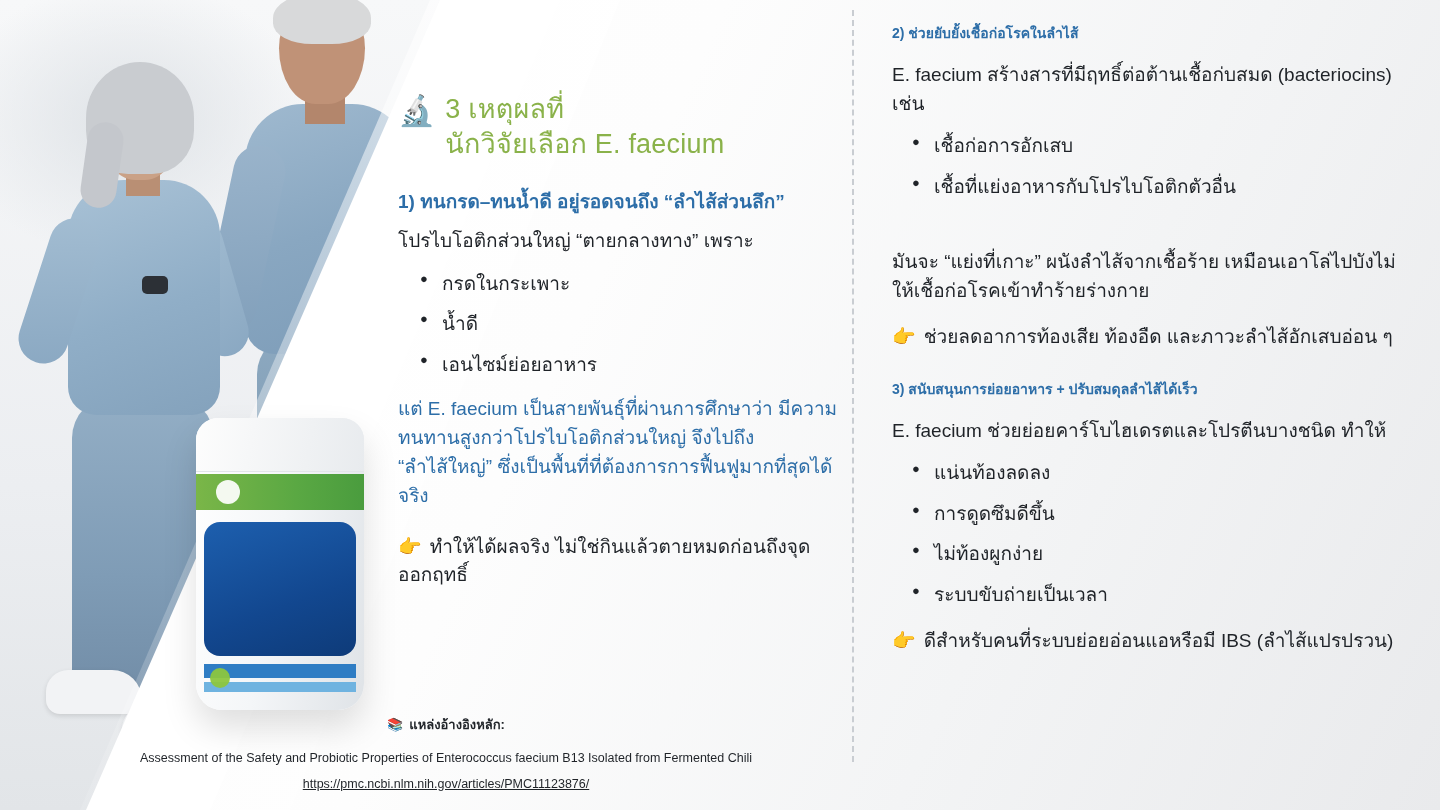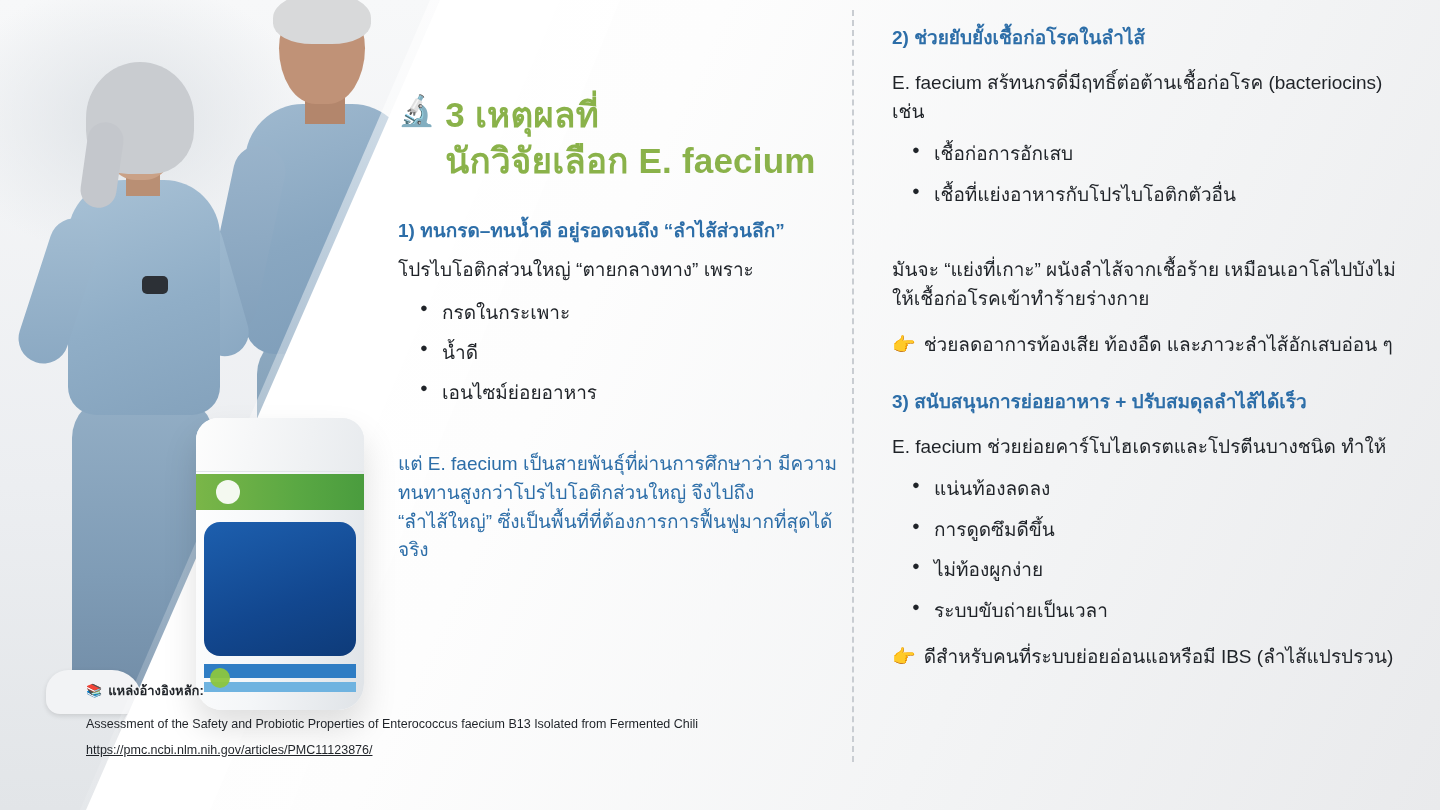--- a/index.html
+++ b/index.html
@@ -172,72 +172,72 @@
 
   
   .center {
     position: absolute; left: 398px; top: 92px;
     width: 440px; height: 640px;
   }
   .title-row { display: flex; align-items: flex-start; gap: 10px; }
   .micro-icon { font-size: 30px; line-height: 1; margin-top: 4px; }
   .title {
     color: #8ab24a;
-    font-size: 35px; line-height: 1.30; font-weight: 700;
+    font-size: 27px; line-height: 1.30; font-weight: 400;
     letter-spacing: .2px;
   }
   .h-blue {
     color: #2d6ea8; font-size: 19px; font-weight: 700;
-    margin-top: 32px;
+    margin-top: 24px;
   }
   .p-dark { color: #1f2328; font-size: 19px; margin-top: 11px; line-height: 1.45; }
   ul.bul { list-style: none; margin: 14px 0 0 22px; }
   ul.bul li {
     color: #1f2328; font-size: 19px; line-height: 1.55;
     padding-left: 22px; position: relative; margin-bottom: 11px;
   }
   ul.bul li::before {
     content: "●"; position: absolute; left: 0; top: 0;
     font-size: 13px; color: #1f2328;
   }
   .p-blue {
-    color: #2d6ea8; font-size: 19px; line-height: 1.52; margin-top: 42px;
+    color: #2d6ea8; font-size: 19px; line-height: 1.52; margin-top: 16px;
   }
   .p-call { color: #1f2328; font-size: 19px; line-height: 1.5; margin-top: 22px; }
   .p-call .hand { margin-right: 8px; }
 
   
   .vdash {
     position: absolute; left: 852px; top: 10px;
     width: 0; height: 752px;
     border-left: 2px dashed #c9cdd2;
   }
 
   
   .right {
     position: absolute; left: 892px; top: 22px;
     width: 512px;
   }
-  .r-h { color: #2d6ea8; font-size: 19px; font-weight: 700; }
+  .r-h { color: #2d6ea8; font-size: 14px; font-weight: 700; }
   .r-p { color: #1f2328; font-size: 19px; line-height: 1.5; margin-top: 17px; }
   .r-ul { list-style: none; margin: 14px 0 0 20px; }
   .r-ul li {
     color: #1f2328; font-size: 19px; line-height: 1.5;
     padding-left: 22px; position: relative; margin-bottom: 12px;
   }
   .r-ul li::before {
     content: "●"; position: absolute; left: 0; top: 0; font-size: 13px; color: #1f2328;
   }
   .r-call { color: #1f2328; font-size: 19px; line-height: 1.5; margin-top: 18px; }
   .r-call .hand { margin-right: 8px; }
   .gap-lg { height: 26px; }
   .gap-md { height: 18px; }
 
   
-  .ref { position: absolute; left: 86px; top: 680px; width: 720px; }
+  .ref { position: absolute; left: 86px; top: 714px; width: 720px; text-align: center; }
   .ref-head { font-size: 13px; color: #1f2328; font-weight: 700; }
   .ref-head .bookicon { margin-right: 6px; }
   .ref-line { font-size: 12.5px; color: #1f2328; margin-top: 14px; line-height: 1.5; }
   .ref-url { font-size: 12.5px; color: #1f2328; margin-top: 9px; text-decoration: underline; }
 </style>
 </head>
 <body>
 
 <div id="page">
 
@@ -295,27 +295,30 @@
     <div class="p-dark">โปรไบโอติกส่วนใหญ่ “ตายกลางทาง” เพราะ</div>
 
     <ul class="bul">
       <li>กรดในกระเพาะ</li>
       <li>น้ำดี</li>
       <li>เอนไซม์ย่อยอาหาร</li>
     </ul>
 
     <div class="p-blue">แต่ E. faecium เป็นสายพันธุ์ที่ผ่านการศึกษาว่า มีความทนทานสูงกว่าโปรไบโอติกส่วนใหญ่ จึงไปถึง “ลำไส้ใหญ่” ซึ่งเป็นพื้นที่ที่ต้องการการฟื้นฟูมากที่สุดได้จริง</div>
 
+    <div class="p-call">
+      <span class="hand">👉</span><span>ทำให้ได้ผลจริง ไม่ใช่กินแล้วตายหมดก่อนถึงจุดออกฤทธิ์</span>
+    </div>
   </div>
 
   <div class="vdash"></div>
 
   <div class="right">
     <div class="r-h">2) ช่วยยับยั้งเชื้อก่อโรคในลำไส้</div>
-    <div class="r-p">E. faecium สร้ทนกรดี่มีฤทธิ์ต่อต้านเชื้อก่อโรค (bacteriocins) เช่น</div>
+    <div class="r-p">E. faecium สร้างสารที่มีฤทธิ์ต่อต้านเชื้อก่บสมด (bacteriocins) เช่น</div>
     <ul class="r-ul">
       <li>เชื้อก่อการอักเสบ</li>
       <li>เชื้อที่แย่งอาหารกับโปรไบโอติกตัวอื่น</li>
     </ul>
     <div class="gap-md"></div>
     <div class="r-p">มันจะ “แย่งที่เกาะ” ผนังลำไส้จากเชื้อร้าย เหมือนเอาโล่ไปบังไม่ให้เชื้อก่อโรคเข้าทำร้ายร่างกาย</div>
     <div class="r-call">
       <span class="hand">👉</span><span>ช่วยลดอาการท้องเสีย ท้องอืด และภาวะลำไส้อักเสบอ่อน ๆ</span>
     </div>
 

